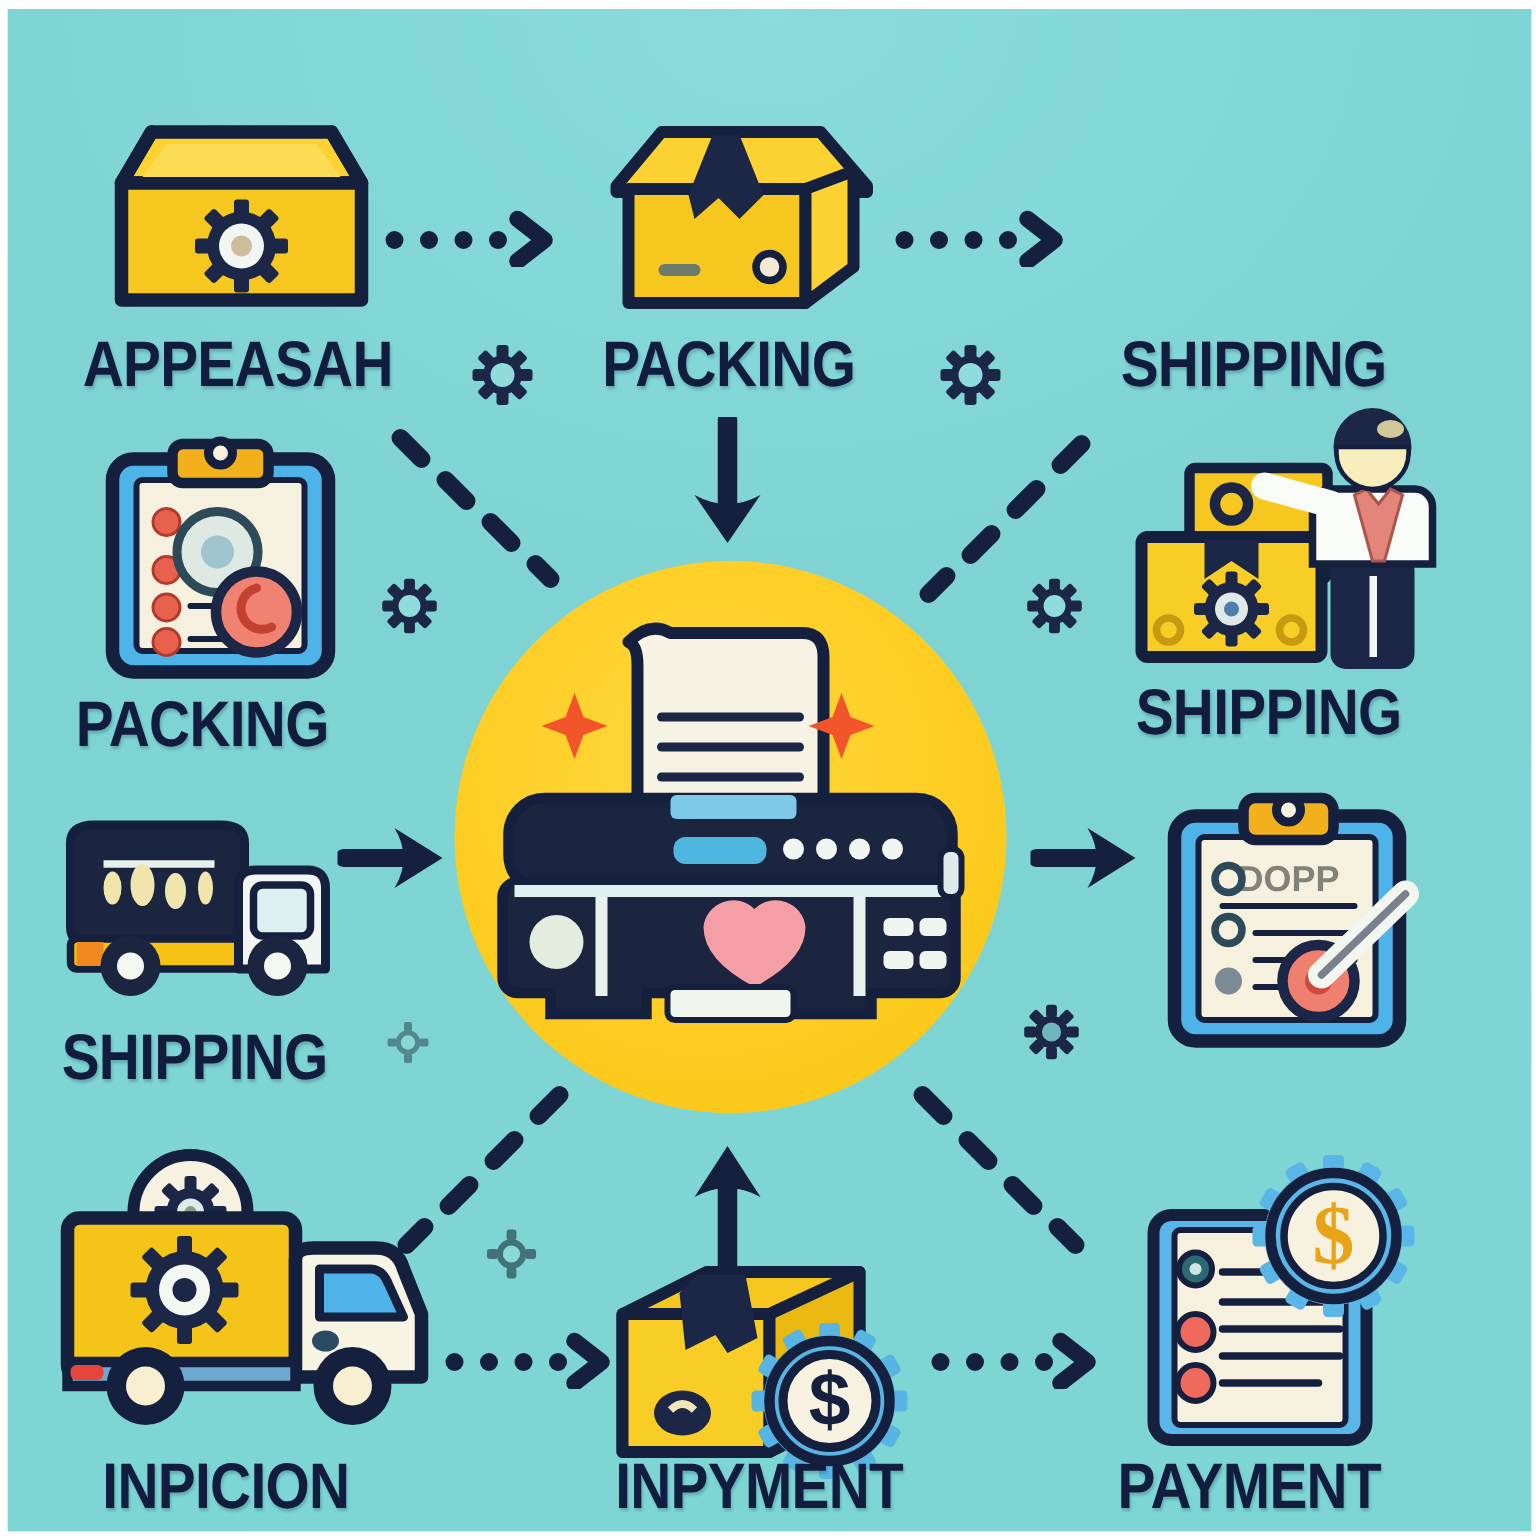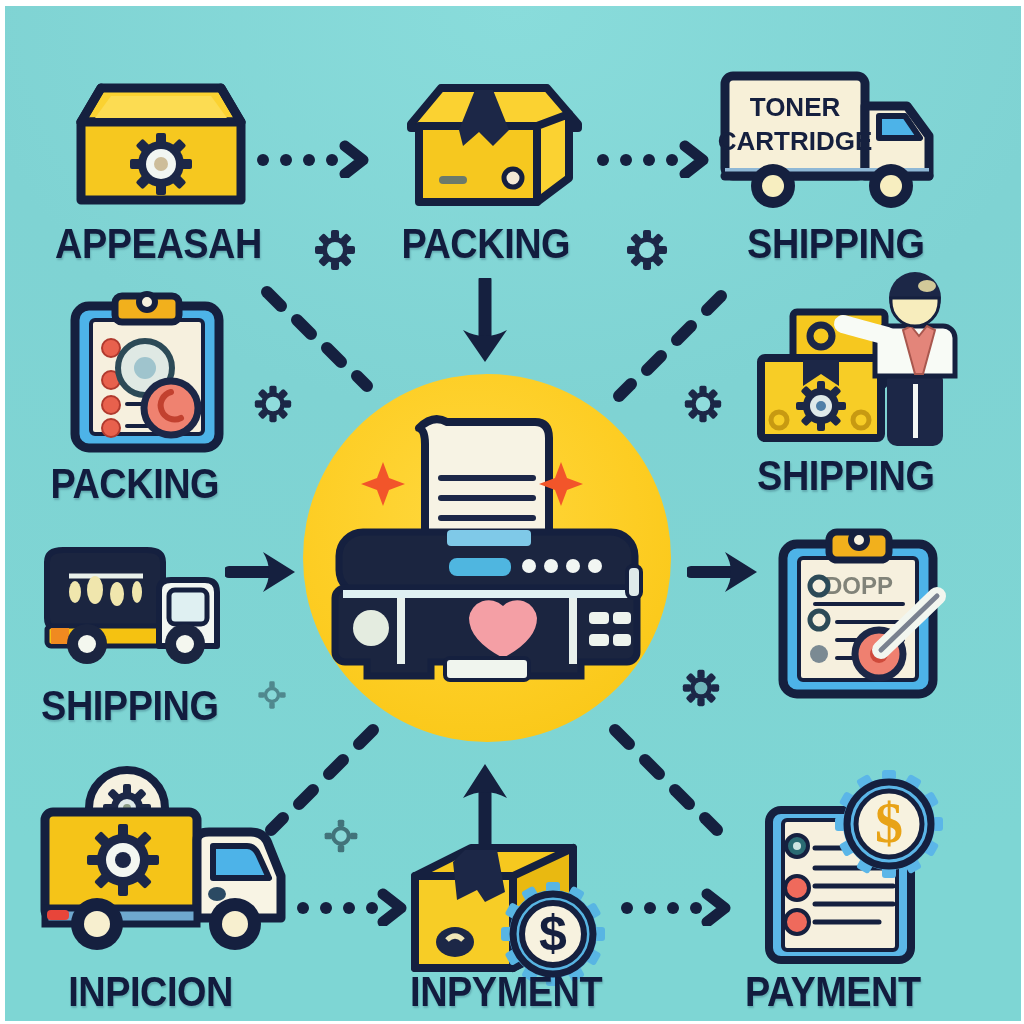--- a/index.html
+++ b/index.html
@@ -131,37 +131,20 @@
       <g fill="#15203f">
         <circle cx="8" cy="22" r="6"></circle>
           <circle cx="31" cy="22" r="6"></circle>
           <circle cx="54" cy="22" r="6"></circle>
         <circle cx="77" cy="22" r="6"></circle>
       </g>
       <path d="M90 8 L108 22 L90 36" fill="none" stroke="#15203f" stroke-width="11" stroke-linecap="round" stroke-linejoin="round"></path>
     </svg>
   </div>
 
-  <div class="cell" style="left:712px;top:62px;">
-    <svg width="225" height="148" viewBox="0 0 225 148">
-      <rect x="8" y="8" width="140" height="100" rx="8" fill="#f7f0d8" stroke="#15203f" stroke-width="9"></rect>
-      <path d="M148 38 L190 38 L212 68 L212 108 L148 108 Z" fill="#f7f0d8" stroke="#15203f" stroke-width="9" stroke-linejoin="round"></path>
-      <path d="M162 48 L188 48 L203 70 L162 70 Z" fill="#4db3e8" stroke="#15203f" stroke-width="6" stroke-linejoin="round"></path>
-      <rect x="8" y="100" width="204" height="12" fill="#8fb8d6"></rect>
-      <path d="M8 108 L212 108" stroke="#15203f" stroke-width="9" stroke-linecap="round"></path>
-      <text x="78" y="48" font-family="Liberation Sans, sans-serif" font-size="26" font-weight="bold" text-anchor="middle" fill="#15203f">TONER</text>
-      <text x="78" y="82" font-family="Liberation Sans, sans-serif" font-size="26" font-weight="bold" text-anchor="middle" fill="#15203f">CARTRIDGE</text>
-      <g>
-        <circle cx="56" cy="118" r="22" fill="#15203f"></circle>
-          <circle cx="56" cy="118" r="11" fill="#f7eec0"></circle>
-        <circle cx="174" cy="118" r="22" fill="#15203f"></circle>
-          <circle cx="174" cy="118" r="11" fill="#f7eec0"></circle>
-      </g>
-    </svg>
-  </div>
   <div class="lbl big" style="left:730px;top:216px;">SHIPPING</div>
 
   <div class="gear-deco" style="left:620px;top:222px;">
     <svg width="44" height="44" viewBox="0 0 44 44">
       <g fill="#1c2747" transform="translate(22,22)">
         <circle r="13"></circle>
         <g>
           <rect x="-4" y="-20" width="8" height="9" rx="2"></rect>
             <rect x="-4" y="11" width="8" height="9" rx="2"></rect>
           <rect x="-20" y="-4" width="9" height="8" rx="2"></rect>

